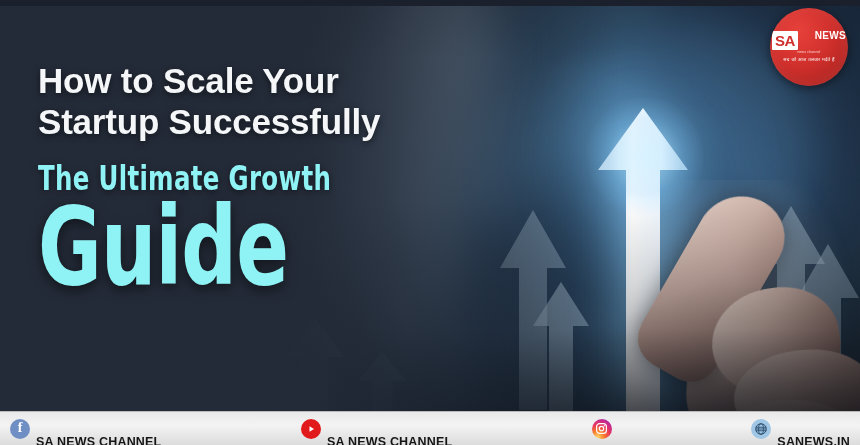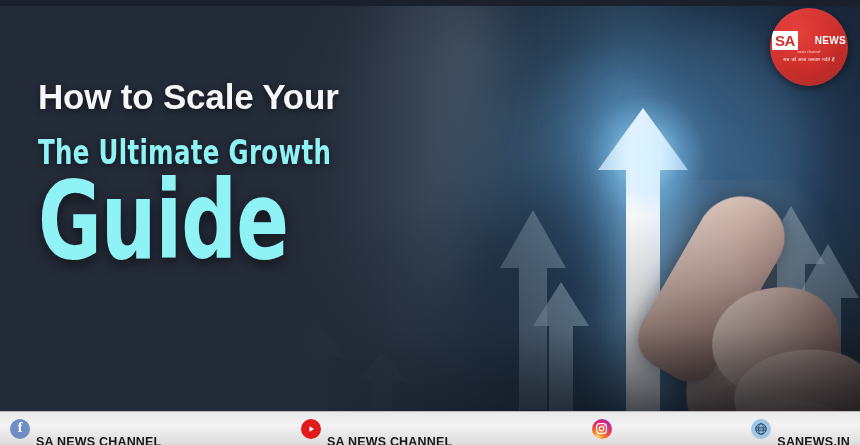--- a/index.html
+++ b/index.html
@@ -78,21 +78,21 @@
   }
 
   
   .topstrip{position:absolute;left:0;top:0;width:100%;height:6px;background:#1b212c;z-index:6;}
 
   
   .copy{position:absolute;left:38px;top:60px;width:470px;z-index:7;}
   .head{
     color:#f4f6f8;font-size:35px;line-height:1.18;font-weight:bold;
     letter-spacing:-.2px;text-shadow:0 2px 7px rgba(0,0,0,.55);
-    margin:16px 0 18px 0;
+    margin:0 0 18px 0;
   }
   .sub{
     color:#8ff2f4;font-weight:bold;font-size:34px;line-height:1;
     font-family:"DejaVu Sans Condensed","Liberation Sans Narrow","Liberation Sans",sans-serif;
     transform:scaleX(.80);transform-origin:left center;
     letter-spacing:.4px;white-space:nowrap;
     text-shadow:0 2px 8px rgba(0,0,0,.5);
     margin:0 0 2px 0;
   }
   .big{
@@ -105,21 +105,21 @@
   }
 
   
   .logo{
     position:absolute;right:12px;top:8px;width:78px;height:78px;border-radius:50%;
     background:radial-gradient(circle at 36% 30%,#e8413c 0%,#cf2f2b 48%,#9d1f1c 100%);
     box-shadow:0 2px 10px rgba(0,0,0,.5), inset 0 0 14px rgba(255,255,255,.08);
     display:flex;flex-direction:column;align-items:center;justify-content:center;
     z-index:8;overflow:hidden;
   }
-  .logo-row{display:flex;align-items:center;gap:17px;}
+  .logo-row{display:flex;gap:17px;}
   .logo-sa{
     background:#fff;color:#d0302c;font-weight:bold;font-size:15px;line-height:1;
     padding:2px 3px;border-radius:1px;letter-spacing:-.5px;
   }
   .logo-news{color:#fff;font-weight:bold;font-size:10px;line-height:1;letter-spacing:.3px;}
   .logo-tiny{color:#ffd9d7;font-size:3.4px;letter-spacing:.2px;margin-top:1px;line-height:1;}
   .logo-hindi{
     color:#fff;font-size:4.6px;letter-spacing:.2px;margin-top:4px;line-height:1;
     font-family:"DejaVu Sans",sans-serif;white-space:nowrap;
   }
@@ -226,20 +226,21 @@
 
     <div class="vignette"></div>
     <div class="leftfade"></div>
   </div>
 
   <div class="topstrip"></div>
 
   <div class="copy">
     <div class="head">
       <div>How to Scale Your</div>
+      <div>Startup Successfully</div>
     </div>
     <div class="sub">The Ultimate Growth</div>
     <div class="big">Guide</div>
   </div>
 
   <div class="logo">
     <div class="logo-row">
       <span class="logo-sa">SA</span>
       <span class="logo-news">NEWS</span>
     </div>

